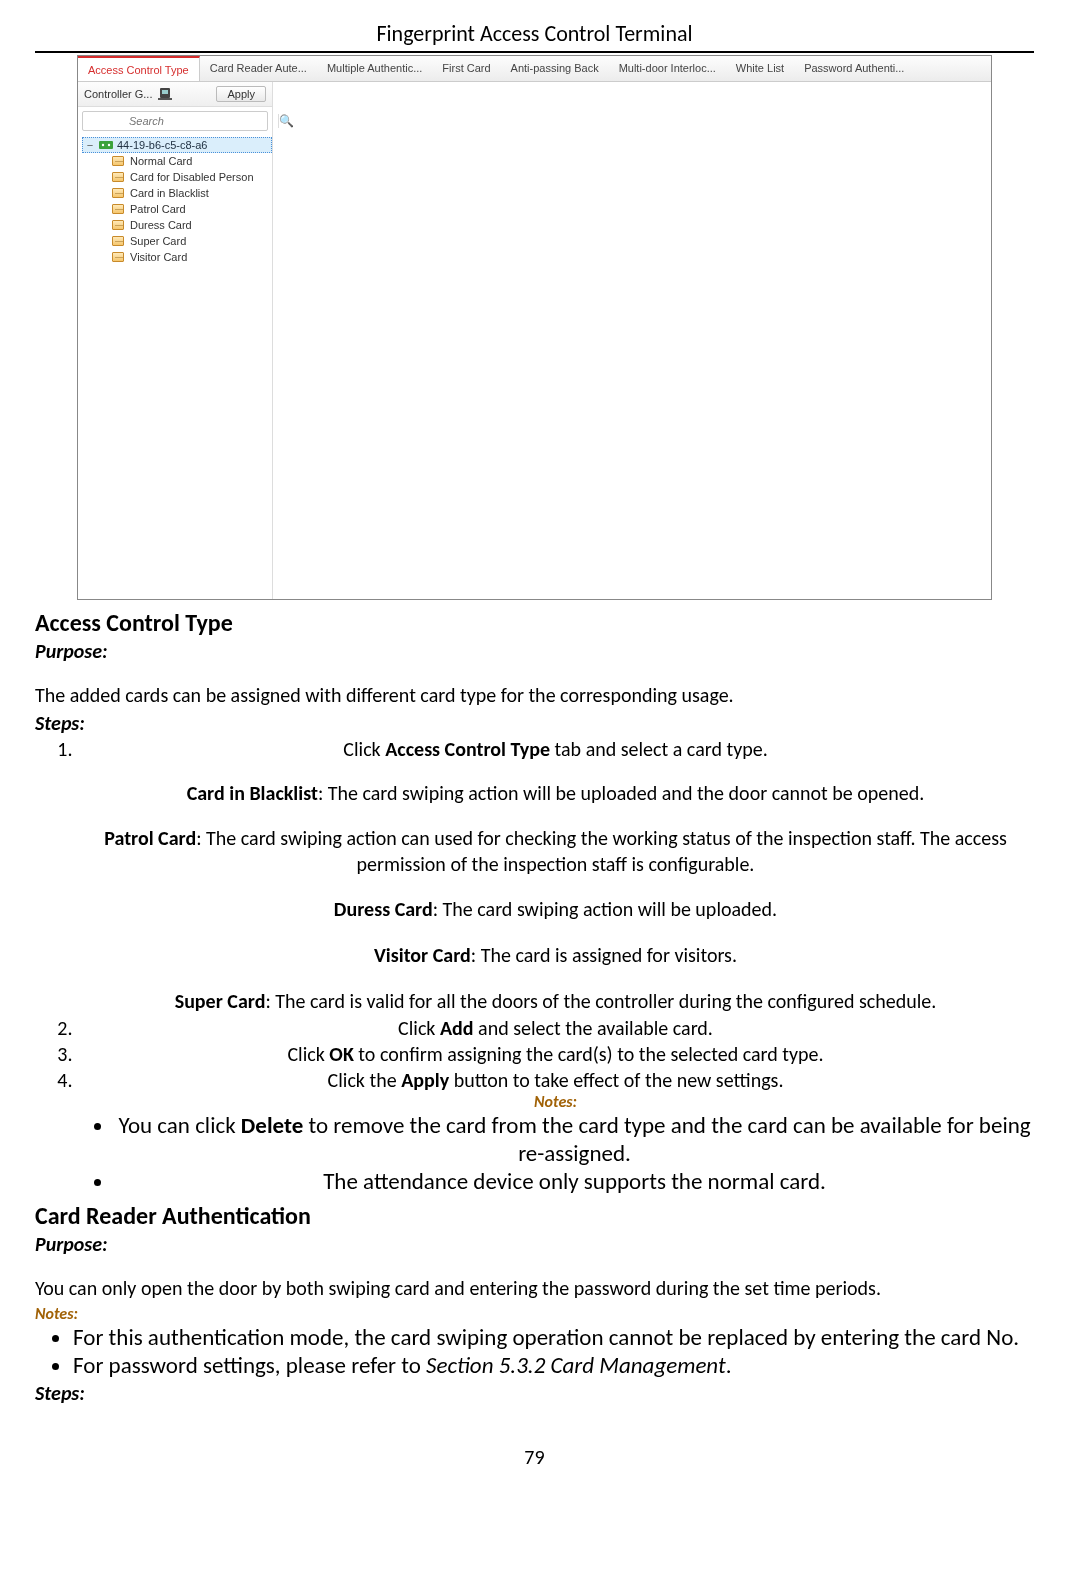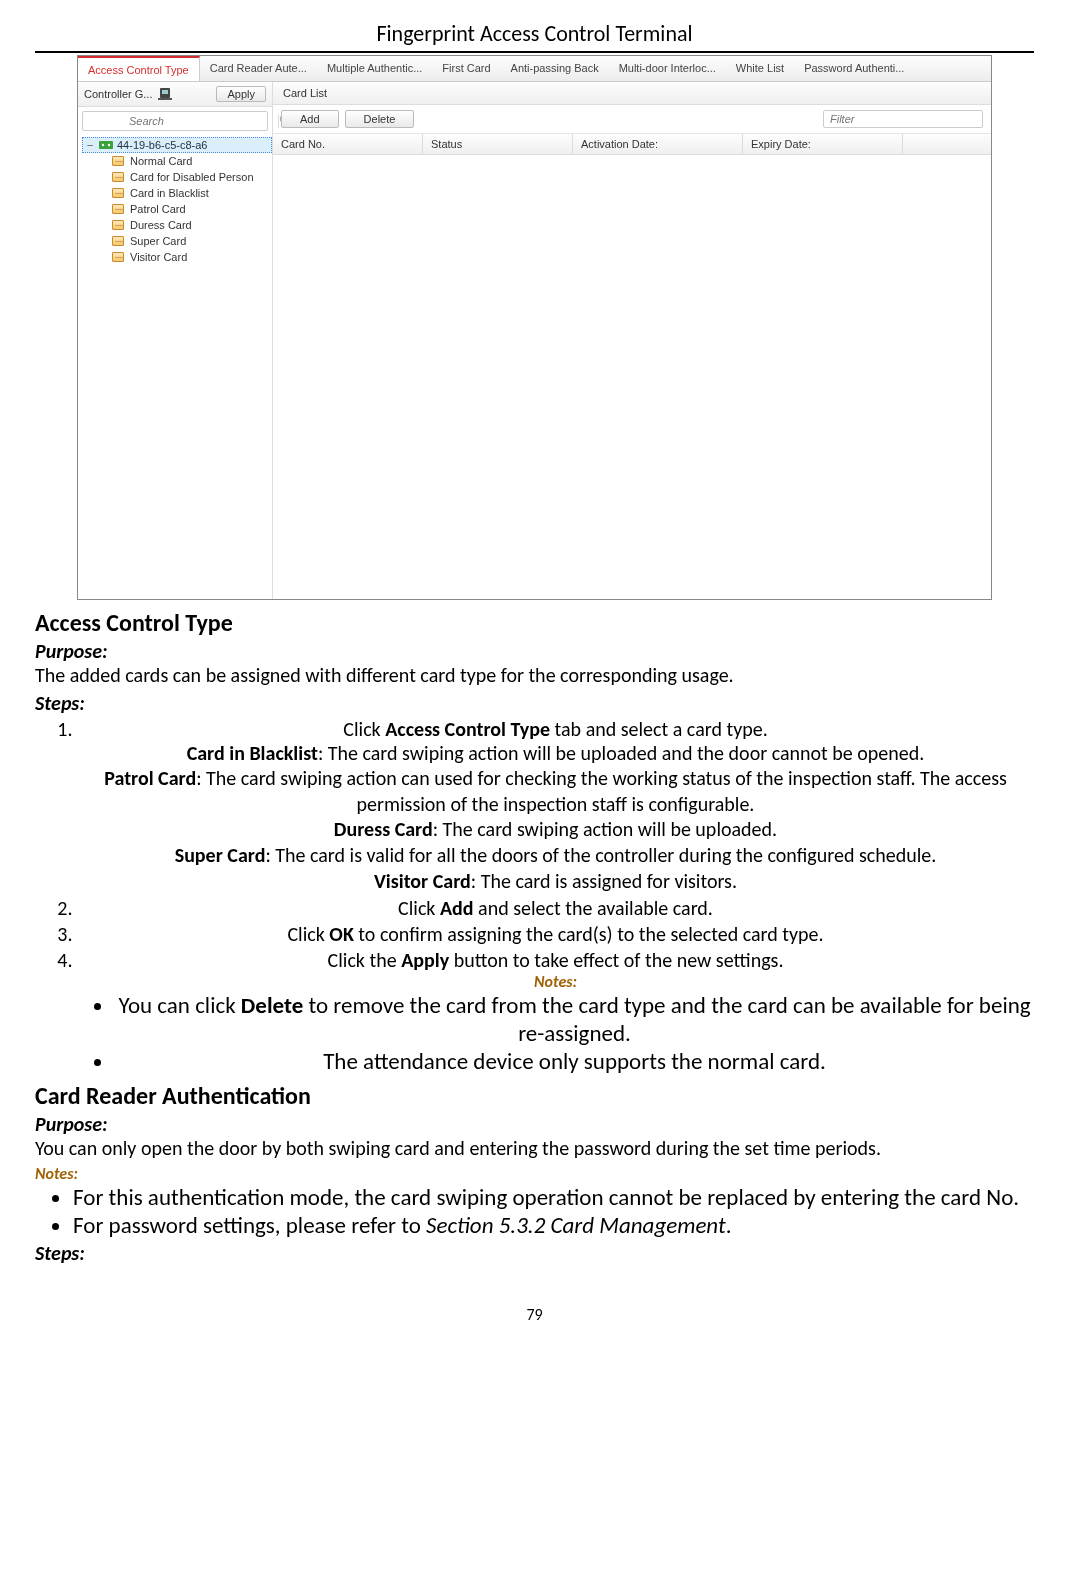--- a/index.html
+++ b/index.html
@@ -196,29 +196,29 @@
     white-space: nowrap;
   }
   .colheaders .col:last-child { border-right: none; }
   .grid-body {
     flex: 1;
     background: #fff;
   }
   
   .sec-h { font-size: 24px; font-weight: bold; margin-top: 6px; }
   .sub-h { font-style: italic; font-weight: bold; font-size: 20px; margin-top: 2px; }
-  .body-txt { font-size: 20px; line-height: 1.28; }
+  .body-txt { font-size: 20px; line-height: 1.28; margin-top: 20px; }
   ol.steps { list-style: decimal; padding-left: 42px; font-size: 20px; }
   ol.steps > li { margin-top: 2px; text-align: center; }
   .step-block { padding-left: 0; }
   .notes-lbl { color: #a16207; font-style: italic; font-weight: bold; font-size: 16px; }
   ul.bullets { list-style: disc; padding-left: 38px; font-size: 23px; }
   .b { font-weight: bold; }
   .i { font-style: italic; }
-  .page-num { text-align: center; font-size: 16px; margin-top: 40px; }
+  .page-num { text-align: center; font-size: 20px; margin-top: 40px; }
   .device-icon svg { vertical-align: middle; }
 </style>
 </head>
 <body>
 
 <div class="doc-header">Fingerprint Access Control Terminal</div>
 
 <div class="app-shot">
   <div class="tabbar">
     <div class="tab active">Access Control Type</div>
@@ -285,54 +285,37 @@
               <span class="card-ico"></span>
               <span>Super Card</span>
             </div>
           <div class="tree-item">
               <span class="card-ico"></span>
               <span>Visitor Card</span>
             </div>
         </div>
       </div>
     </div>
-    <div class="rightpane">
-      <div class="rp-title">Card List</div>
-      <div class="rp-toolbar">
-        <span class="btn">Add</span>
-        <span class="btn">Delete</span>
-        <span class="spacer"></span>
-        <input class="filter" placeholder="Filter" style="">
-      </div>
-      <div class="colheaders">
-        <div class="col" style="width:150px">Card No.</div>
-        <div class="col" style="width:150px">Status</div>
-        <div class="col" style="width:170px">Activation Date:</div>
-        <div class="col" style="width:160px">Expiry Date:</div>
-        <div class="col" style="flex:1"></div>
-      </div>
-      <div class="grid-body"></div>
-    </div>
   </div>
 </div>
 
 <div class="sec-h">Access Control Type</div>
 <div class="sub-h">Purpose:</div>
 <div class="body-txt">The added cards can be assigned with different card type for the corresponding usage.</div>
 <div class="sub-h">Steps:</div>
 
 <ol class="steps">
   <li>
     <span>Click </span><span class="b">Access Control Type</span><span> tab and select a card type.</span>
     <div class="step-block">
       <div class="body-txt"><span class="b">Card in Blacklist</span><span>: The card swiping action will be uploaded and the door cannot be opened.</span></div>
       <div class="body-txt"><span class="b">Patrol Card</span><span>: The card swiping action can used for checking the working status of the inspection staff. The access permission of the inspection staff is configurable.</span></div>
       <div class="body-txt"><span class="b">Duress Card</span><span>: The card swiping action will be uploaded.</span></div>
+      <div class="body-txt"><span class="b">Visitor Card</span><span>: The card is assigned for visitors.</span></div>
       <div class="body-txt"><span class="b">Super Card</span><span>: The card is valid for all the doors of the controller during the configured schedule.</span></div>
-      <div class="body-txt"><span class="b">Visitor Card</span><span>: The card is assigned for visitors.</span></div>
     </div>
   </li>
   <li><span>Click </span><span class="b">Add</span><span> and select the available card.</span></li>
   <li><span>Click </span><span class="b">OK</span><span> to confirm assigning the card(s) to the selected card type.</span></li>
   <li>
     <span>Click the </span><span class="b">Apply</span><span> button to take effect of the new settings.</span>
     <div class="notes-lbl">Notes:</div>
     <ul class="bullets">
       <li><span>You can click </span><span class="b">Delete</span><span> to remove the card from the card type and the card can be available for being re-assigned.</span></li>
       <li>The attendance device only supports the normal card.</li>

